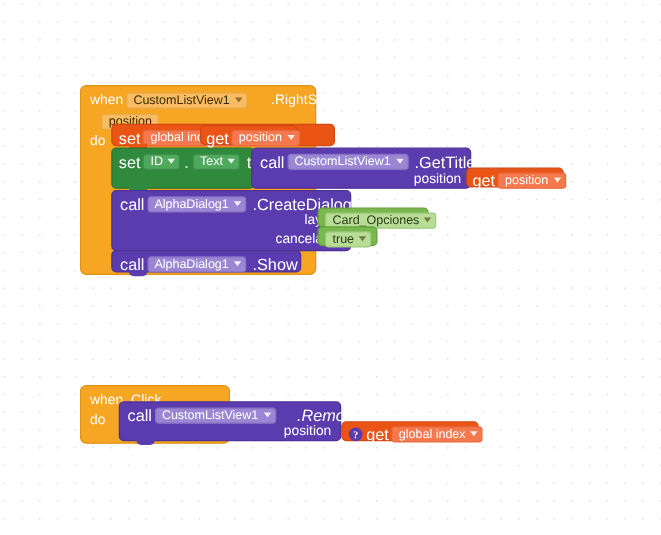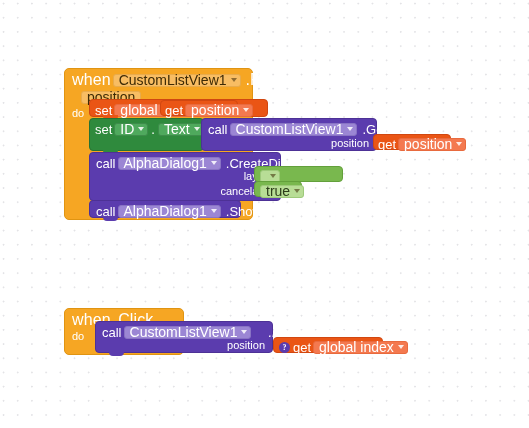--- a/index.html
+++ b/index.html
@@ -52,21 +52,21 @@
     position: absolute;
     box-sizing: border-box;
     color: #ffffff;
     font-size: 11px;
     line-height: 11px;
     white-space: nowrap;
     border-radius: 4px;
   }
   .lbl {
     color: #ffffff;
-    font-size: 16px;
+    font-size: 11px;
     line-height: 12px;
     white-space: nowrap;
     letter-spacing: 0.1px;
   }
 
   
   .event-block {
     background: #f6a623;
     border: 1px solid #e09412;
     border-radius: 5px;
@@ -87,21 +87,21 @@
   }
 
   
   .field {
     display: inline-flex;
     align-items: center;
     height: 13px;
     padding: 0 3px 0 5px;
     margin: 13px 2px;
     border-radius: 3px;
-    font-size: 14px;
+    font-size: 10px;
     line-height: 13px;
     color: #ffffff;
     box-sizing: border-box;
   }
   .field.on-orange { background: #f8bd63; color: #3d2a05; border: 1px solid #e8ab4c; }
   .field.on-red    { background: #f4794f; color: #ffffff; border: 1px solid #e86a3e; }
   .field.on-green  { background: #4fa95d; color: #ffffff; border: 1px solid #3e8c4b; }
   .field.on-purple { background: #9b86d4; color: #ffffff; border: 1px solid #8873c4; }
   .field.on-lgreen { background: #b8dd96; color: #2c3d1a; border: 1px solid #9dc97a; }
 
@@ -183,21 +183,21 @@
   <div id="blocks-layer">
 
     <div class="blk event-block" style="left:64px; top:68px; width:189px; height:152px;">
 
       <div class="row" style="left:7px; top:3px;">
         <span class="lbl">when</span>
         <span class="field on-orange">
           <span>CustomListView1</span>
           <span class="caret"></span>
         </span>
-        <span class="lbl" style="margin-left:3px;">.RightSwiped</span>
+        <span class="lbl" style="margin-left:17px;">.RightSwiped</span>
       </div>
 
       <div class="row" style="left:14px; top:20px;">
         <span class="field on-orange" style="padding-right:5px;">
           <span>position</span>
         </span>
       </div>
 
       <div class="event-do" style="left:7px; top:39px;">do</div>
     </div>
@@ -273,20 +273,21 @@
         <span class="rowtext" style="margin-left:3px;">.CreateDialog</span>
       </div>
       <div class="rightlabel" style="right:7px; top:18px;">layout</div>
       <div class="rightlabel" style="right:7px; top:33px;">cancelable</div>
       <div class="notch" style="left:13px; bottom:-4px; background:#5b3cae;"></div>
     </div>
 
     <div class="blk val-lgreen" style="left:254px; top:166px; width:89px; height:16px; z-index:9;">
       <div class="row" style="left:3px; top:1px;">
         <span class="field on-lgreen">
+          <span>Card_Opciones</span>
           <span class="caret"></span>
         </span>
       </div>
     </div>
 
     <div class="blk val-lgreen" style="left:254px; top:181px; width:48px; height:16px; z-index:9;">
       <div class="row" style="left:3px; top:1px;">
         <span class="field on-lgreen">
           <span>true</span>
           <span class="caret"></span>

